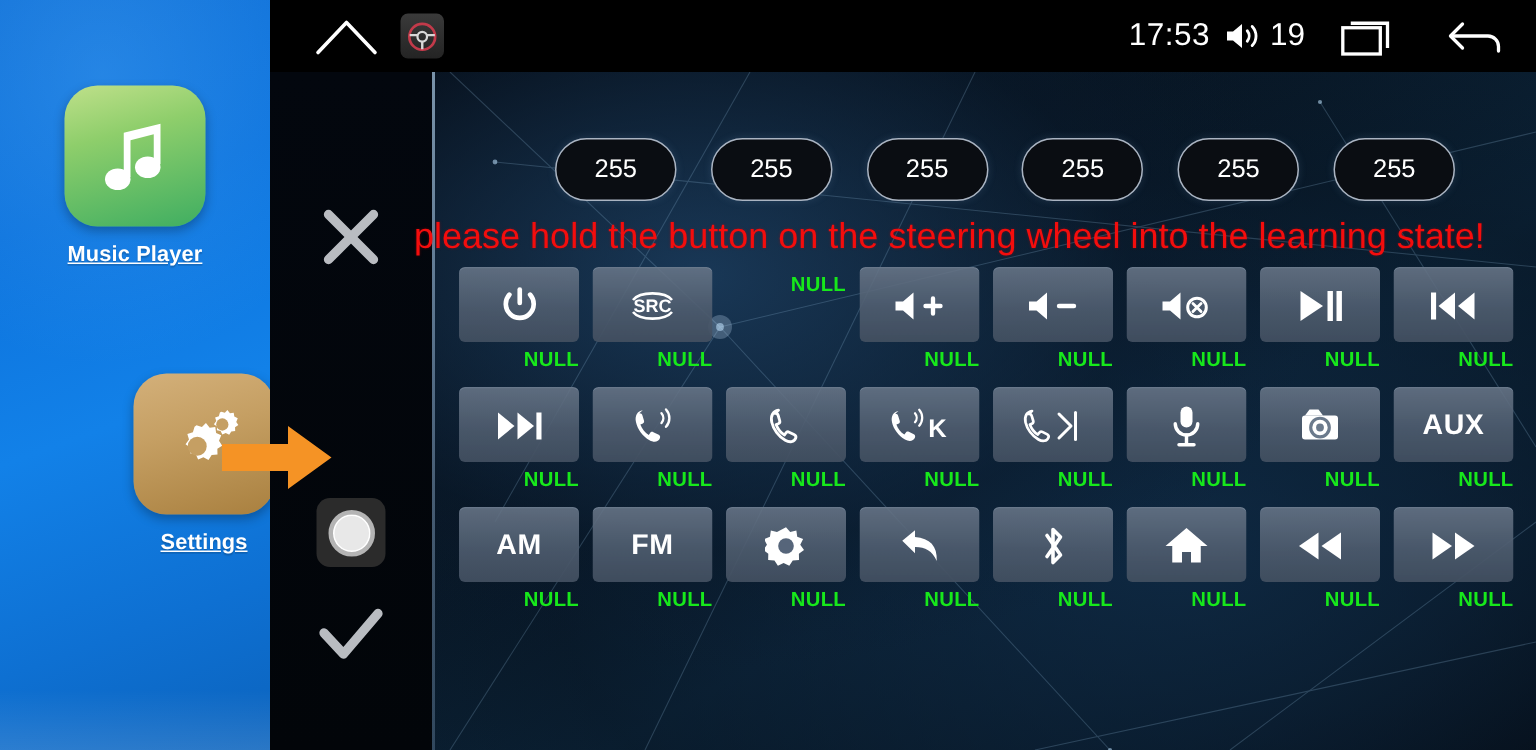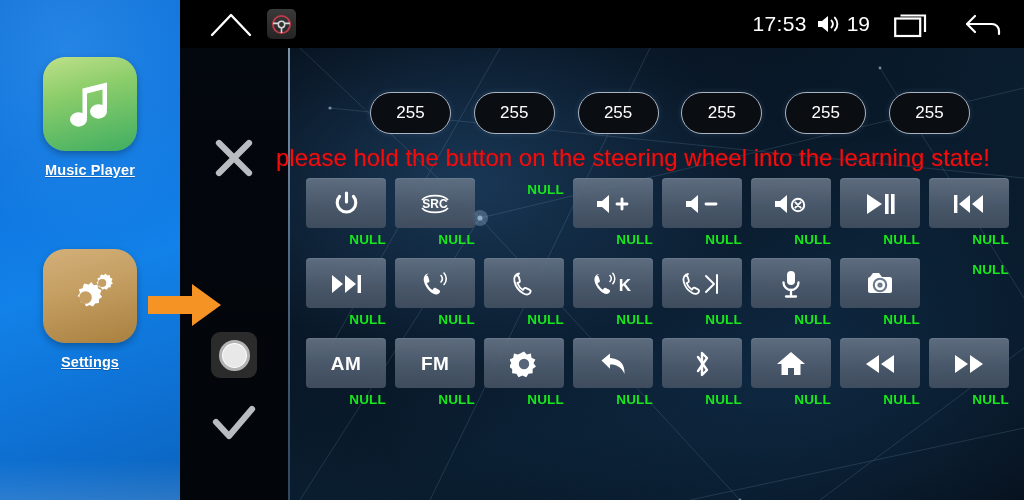--- a/index.html
+++ b/index.html
@@ -55,21 +55,21 @@
   .app-label {
     margin-top: 11px;
     color: #ffffff;
     font-size: 14.5px;
     font-weight: bold;
     letter-spacing: 0.1px;
     text-shadow: 0 1px 1px rgba(0,0,0,0.2);
     text-decoration: underline;
   }
   #app-music { top: 57px; }
-  #app-settings { top: 249px; }
+  #app-settings { top: 249px; margin-left: 46px; }
 
   
   #pointer-arrow {
     position: absolute;
     left: 148px; top: 283px;
     width: 74px; height: 44px;
     z-index: 9;
     pointer-events: none;
   }
 
@@ -555,20 +555,23 @@
                   <path d="M4 7 l3 -4 h6 l3 4 z" fill="#fff"></path>
                   <circle cx="14" cy="15" r="6.2" fill="none" stroke="#6b7a8c" stroke-width="2.1"></circle>
                   <circle cx="14" cy="15" r="2.6" fill="#6b7a8c"></circle>
                 </svg>
               </span>
             </div>
             <span class="fn-null">NULL</span>
           </div>
 
           <div class="cell">
+            <div class="fn-btn">
+              <span class="fn-text">AUX</span>
+            </div>
             <span class="fn-null">NULL</span>
           </div>
         </div>
 
         <div class="grid-row">
           <div class="cell">
             <div class="fn-btn">
               <span class="fn-text">AM</span>
             </div>
             <span class="fn-null">NULL</span>

